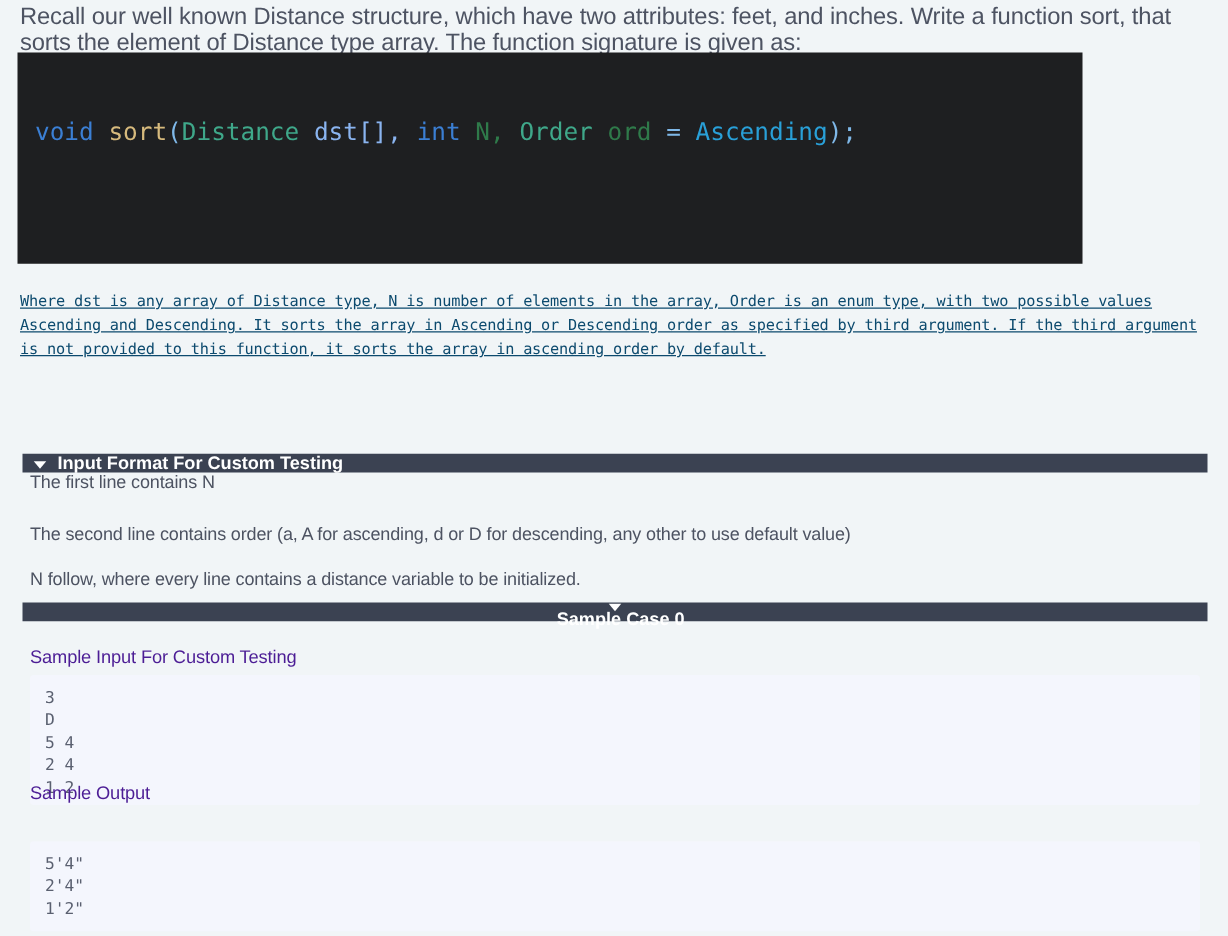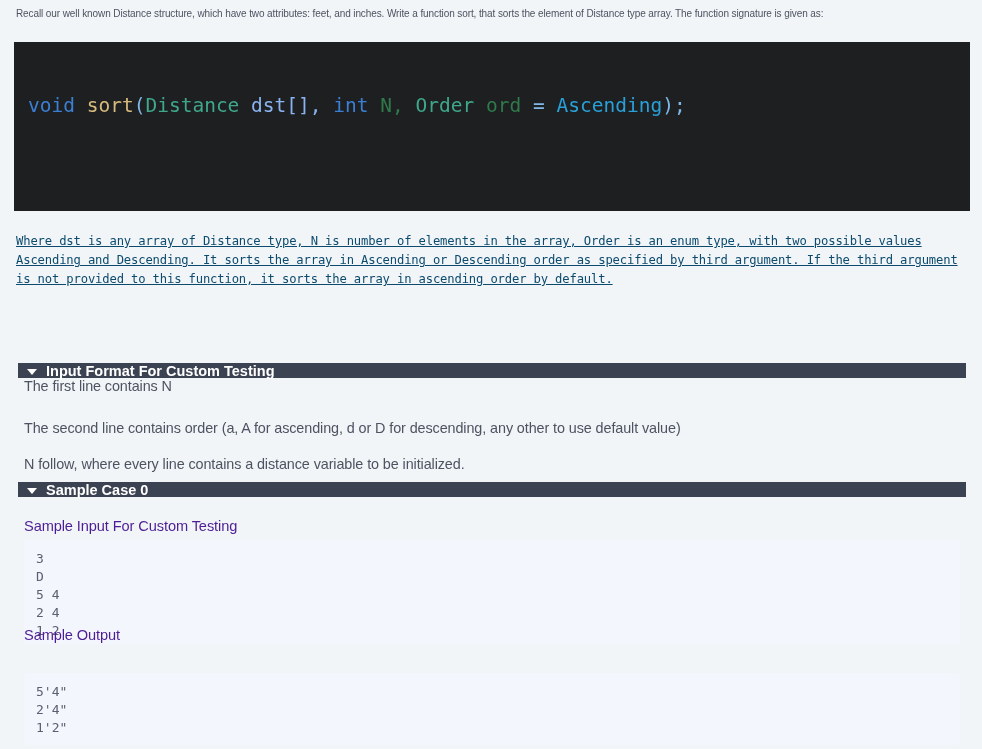--- a/index.html
+++ b/index.html
@@ -20,32 +20,32 @@
     height: 749px;
     background: #f1f5f7;
   }
 
   
   .intro {
     position: absolute;
     left: 16px;
     top: 3px;
     width: 944px;
-    font-size: 10px;
+    font-size: 19px;
     line-height: 21px;
     color: #4d5362;
     letter-spacing: -0.1px;
   }
 
   
   .code-block {
     position: absolute;
     left: 14px;
     top: 42px;
-    width: 956px;
+    width: 852px;
     height: 169px;
     background: #1e1f21;
     overflow: hidden;
   }
   .code-line {
     position: absolute;
     left: 14px;
     top: 52px;
     white-space: pre;
     font-family: "DejaVu Sans Mono", "Liberation Mono", monospace;
@@ -108,21 +108,21 @@
     width: 0;
     height: 0;
     border-left: 5.5px solid transparent;
     border-right: 5.5px solid transparent;
     border-top: 6.5px solid #ffffff;
     margin-right: 9px;
     position: relative;
     top: 1px;
   }
   #hdr-input-format { top: 363px; }
-  #hdr-sample-case  { top: 482px; }
+  #hdr-sample-case  { top: 482px; flex-direction: column; }
 
   
   .fmt-body {
     position: absolute;
     left: 24px;
     width: 930px;
     font-size: 14.4px;
     line-height: 20px;
     color: #4d5362;
     letter-spacing: -0.1px;

